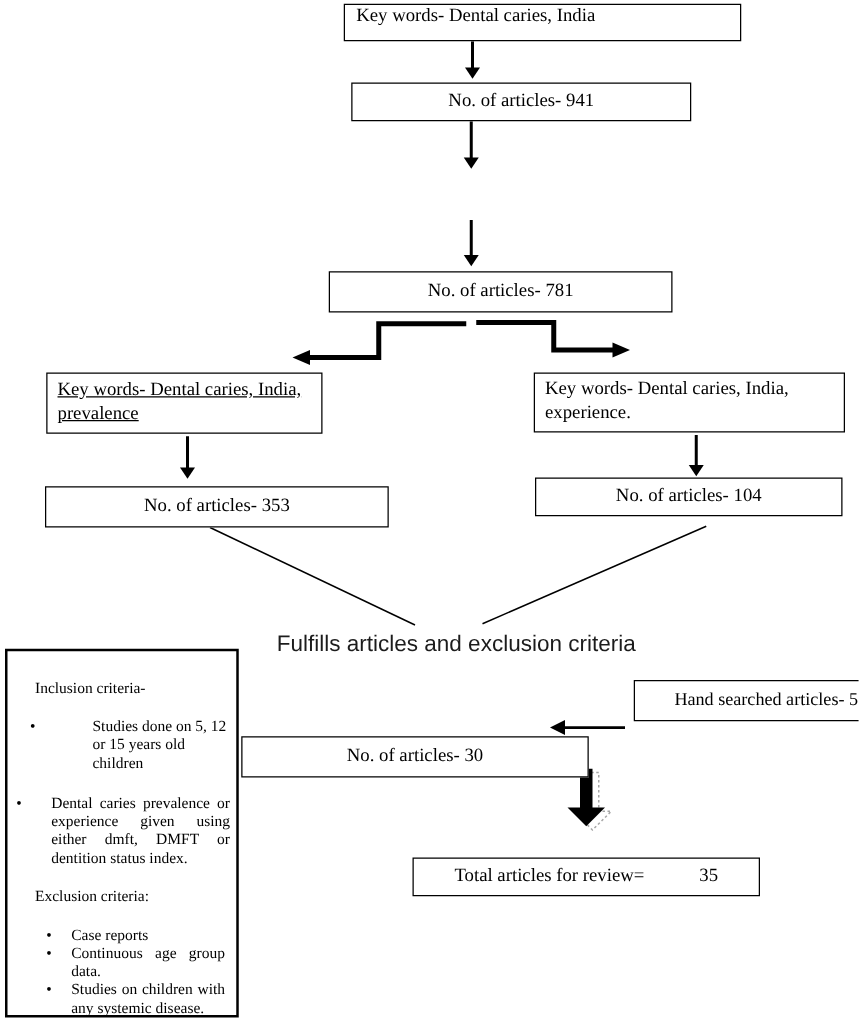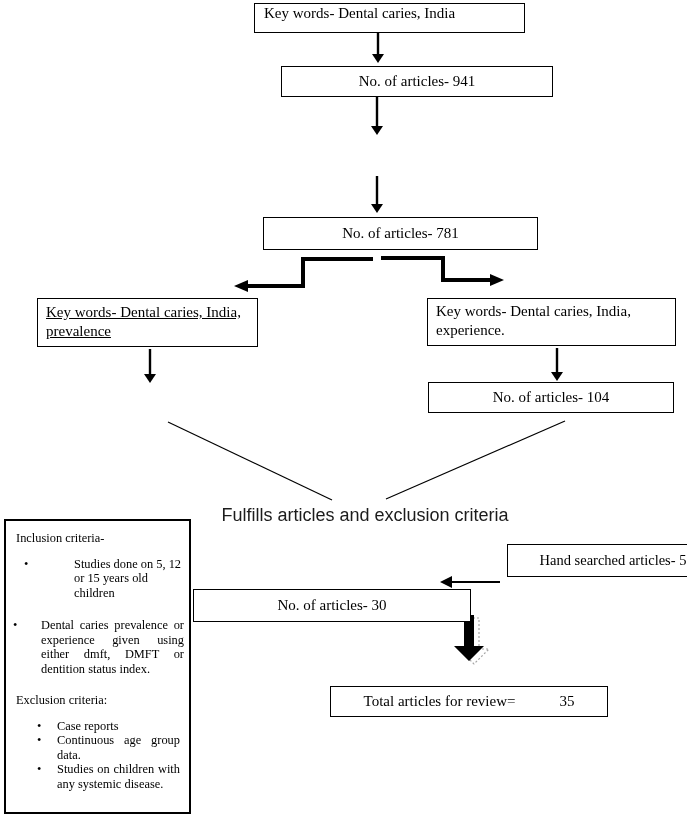--- a/index.html
+++ b/index.html
@@ -10,21 +10,21 @@
   }
   svg.connectors { position:absolute; left:0; top:0; width:687px; height:818px; pointer-events:none; }
   .box {
     position:absolute; box-sizing:border-box;
     border:1.5px solid #000;
     display:flex; align-items:center; justify-content:center;
     font-size:15px; line-height:19px; text-align:center;
     background:#fff;
   }
   .box.align-left { justify-content:flex-start; text-align:left; align-items:flex-start; }
-  .kw1      { left:254px; top:3px;   width:271px; height:30px; padding-left:9px;  align-items:center; }
+  .kw1      { left:275px; top:3px;   width:318px; height:30px; padding-left:9px;  align-items:center; }
   .n941     { left:281px; top:66px;  width:272px; height:31px; }
   .past15   { left:250px; top:140px; width:258px; height:36px; }
   .n781     { left:263px; top:217px; width:275px; height:33px; }
   .kwprev   { left:37px;  top:298px; width:221px; height:49px; padding:4px 8px 0 8px;text-decoration:underline; }
   .n353     { left:36px;  top:389px; width:275px; height:33px; }
   .kwexp    { left:427px; top:298px; width:249px; height:48px; padding:3px 8px 0 8px; }
   .n104     { left:428px; top:382px; width:246px; height:31px; }
   .n30      { left:193px; top:589px; width:278px; height:33px; }
   .hand     { left:507px; top:544px; width:212px; height:33px; font-size:14.5px; }
   .total    { left:330px; top:686px; width:278px; height:31px; }
@@ -32,21 +32,21 @@
   .fulfills {
     position:absolute; left:165px; top:504px; width:400px;
     font-family:"Liberation Sans", sans-serif; font-size:18px; line-height:22px;
     color:#1c1c1c; text-align:center;
   }
   .criteria {
     position:absolute; left:4px; top:519px; width:187px; height:295px;
     box-sizing:border-box; border:2px solid #000; background:#fff;
     padding:6px 5px 0 6px; font-size:12.4px; line-height:14.5px;
   }
-  .crit-head { margin:4px; }
+  .crit-head { margin:16px; }
   .crit-head.excl { margin-top:17px; }
   .bullet { display:flex; align-items:flex-start; }
   .bullet .dot { flex:none; line-height:14.5px; }
   .bullet .txt { display:block; }
   .b-incl1 { margin-top:11px; }
   .b-incl1 .dot { width:9px; margin-left:12px; }
   .b-incl1 .txt { width:150px;margin-left:41px; }
   .b-incl2 { margin-top:18px; }
   .b-incl2 .dot { width:28px; margin-left:1px; }
   .b-incl2 .txt { width:147px; text-align:justify; }
@@ -110,20 +110,21 @@
 
   <div class="box kw1 align-left">Key words- Dental caries, India</div>
 
   <div class="box n941">No. of articles- 941</div>
 
 
   <div class="box n781">No. of articles- 781</div>
 
   <div class="box kwprev align-left">Key words- Dental caries, India, prevalence</div>
 
+  <div class="box n353">No. of articles- 353</div>
 
   <div class="box kwexp align-left">Key words- Dental caries, India, experience.</div>
 
   <div class="box n104">No. of articles- 104</div>
 
   <div class="fulfills">Fulfills articles and exclusion criteria</div>
 
   <div class="box n30">No. of articles- 30</div>
 
   <div class="box hand">Hand searched articles- 5</div>

